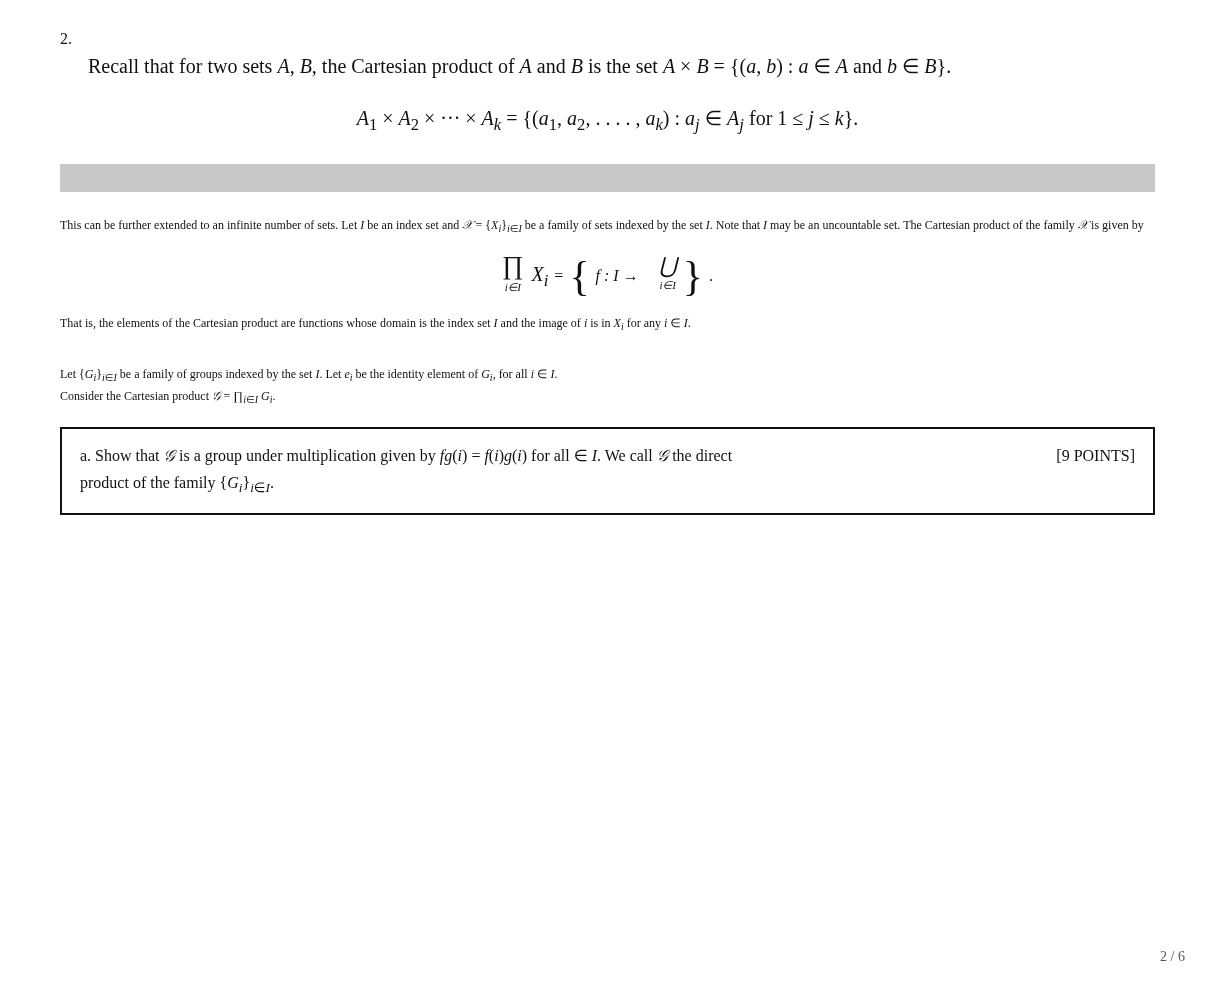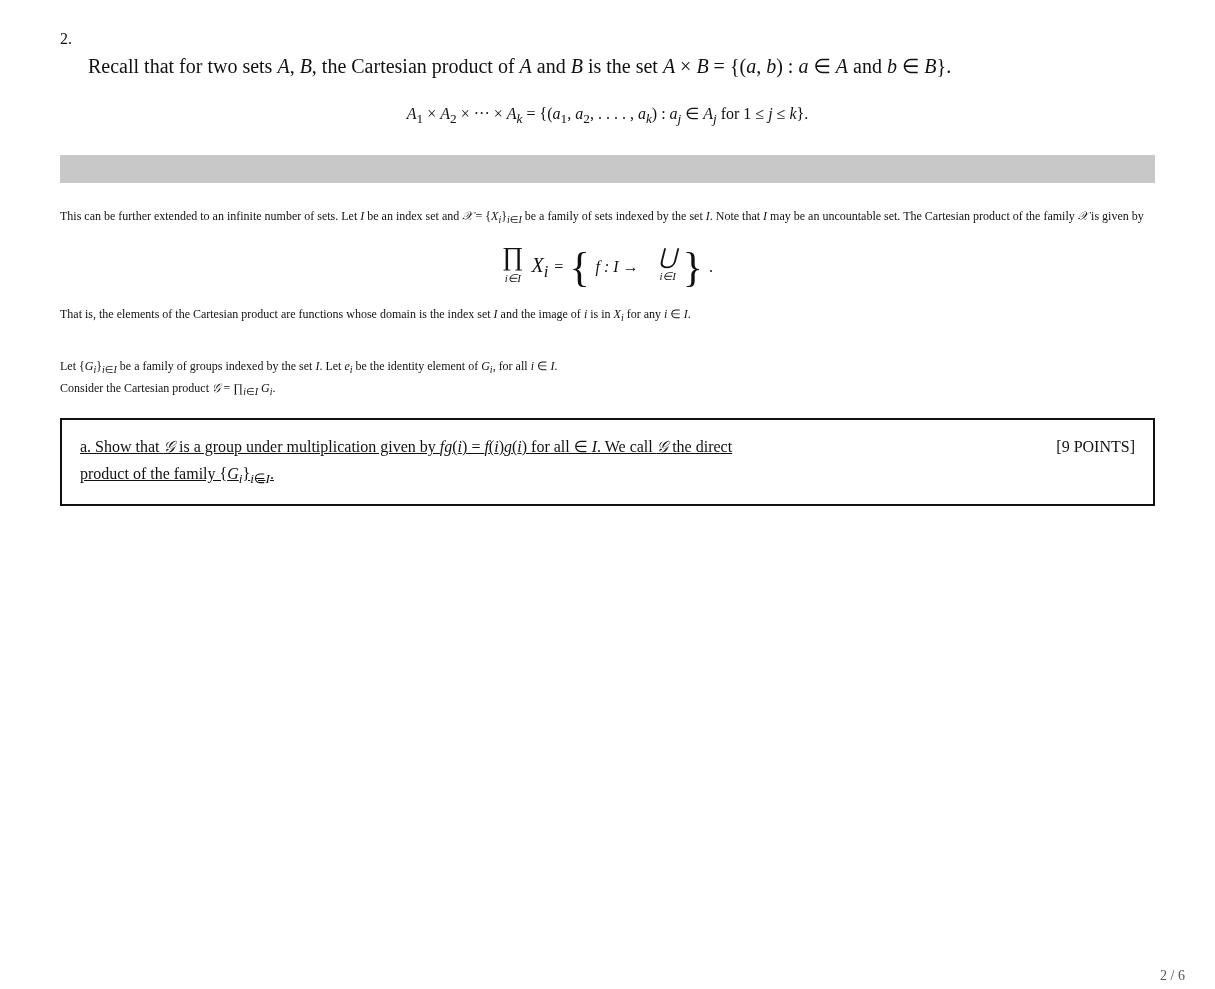--- a/index.html
+++ b/index.html
@@ -36,21 +36,21 @@
     .problem-text {
       flex: 1;
       font-size: 20px;
       line-height: 1.6;
       margin-top: 20px;
     }
 
     .math-block {
       text-align: center;
       margin: 18px 0 18px 0;
-      font-size: 16px;
+      font-size: 20px;
       line-height: 1.8;
     }
 
     .gray-bar {
       background: #c8c8c8;
       height: 28px;
       width: 100%;
       margin: 24px 0;
     }
 
@@ -79,32 +79,31 @@
     }
 
     .lettered-problem-inner {
       display: flex;
       justify-content: space-between;
       align-items: flex-start;
     }
 
     .lettered-text {
       flex: 1;
-      text-decoration: underline;
     }
 
     .points-label {
       white-space: nowrap;
       margin-left: 20px;
       font-size: 16px;
     }
 
     .bottom-right {
       position: absolute;
-      bottom: 5px;
+      bottom: 24px;
       right: 30px;
       font-size: 14px;
       color: #555;
     }
   </style>
 </head>
 <body>
 
 <div class="page-content">
 

